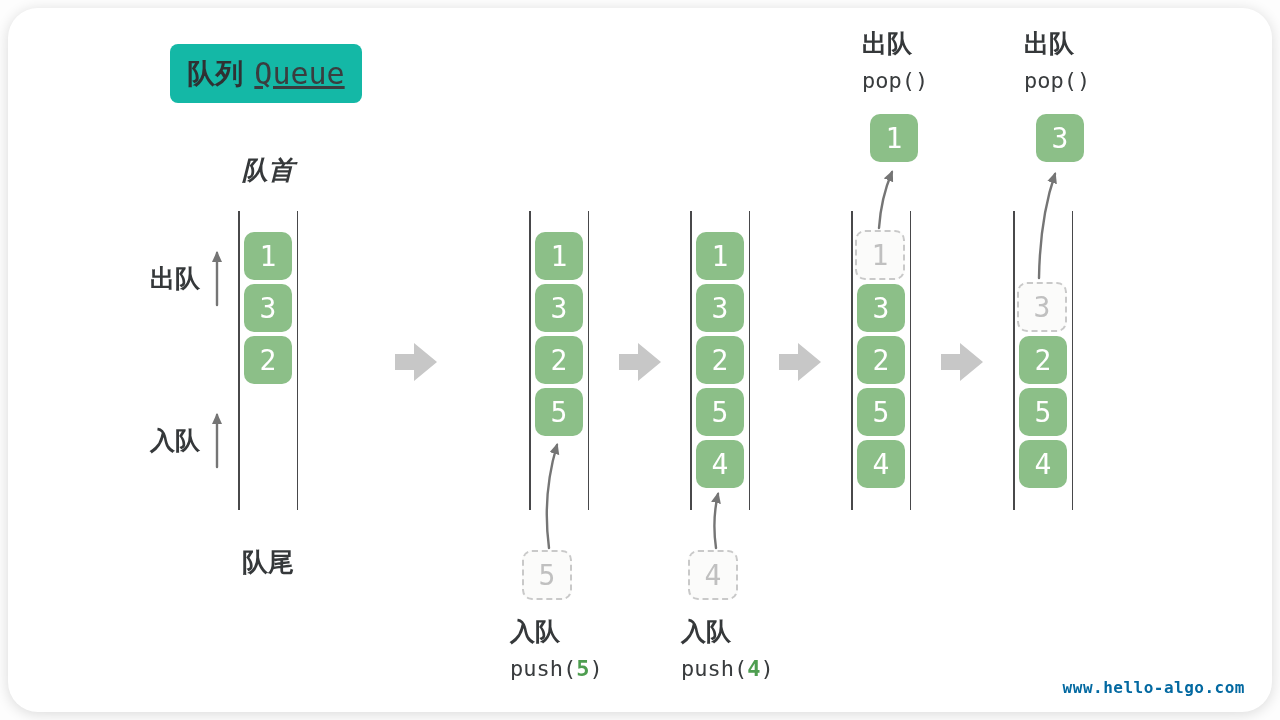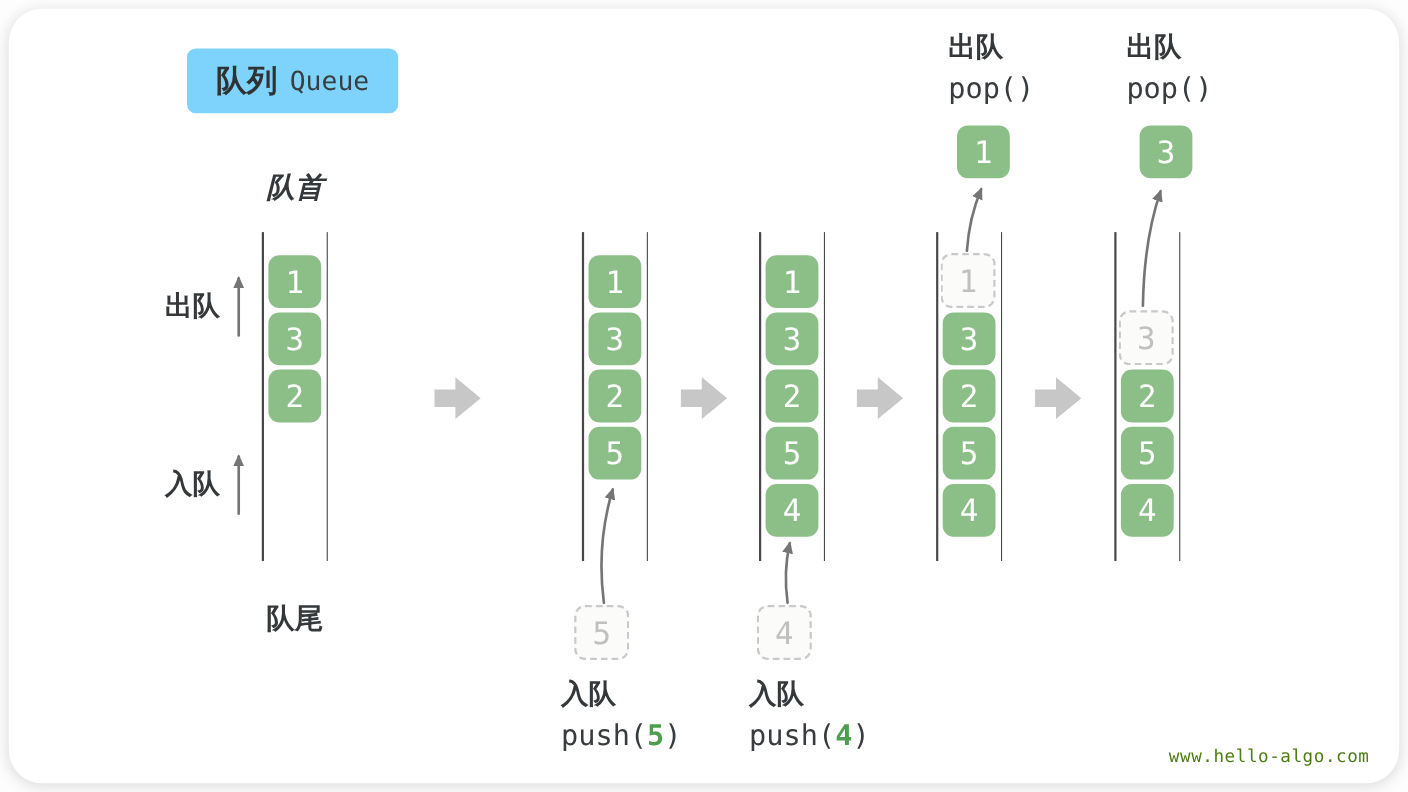--- a/index.html
+++ b/index.html
@@ -1,51 +1,51 @@
 <!DOCTYPE html>
 <html><head>
 <meta charset="utf-8">
 <style>
   html,body{margin:0;padding:0;background:#fdfdfd;width:1280px;height:720px;overflow:hidden;
             font-family:"Liberation Sans",sans-serif;}
   .stage{position:relative;width:1280px;height:720px;}
   .card{position:absolute;left:8px;top:8px;right:8px;bottom:8px;background:#ffffff;
         border-radius:30px;box-shadow:0 2px 14px rgba(0,0,0,0.14);}
   
-  .badge{position:absolute;left:170px;top:44px;width:192px;height:59px;background:#7dd3fc;
+  .badge{position:absolute;left:170px;top:44px;width:192px;height:59px;background:#14b8a6;
          border-radius:8px;display:flex;align-items:center;justify-content:center;gap:11px;}
   .badge .zh{font-size:28px;font-weight:700;color:#2f3133;}
-  .badge .en{font-family:"DejaVu Sans Mono",monospace;font-size:24px;color:#3a3d3f;}
+  .badge .en{font-family:"DejaVu Sans Mono",monospace;font-size:30px;color:#3a3d3f;text-decoration:underline;}
   
   .zh-label{position:absolute;font-weight:700;color:#35383a;font-size:26px;line-height:28px;white-space:nowrap;}
   .lbl-front{left:242px;top:156px;font-style:italic;}
   .lbl-rear{left:242px;top:548px;}
   .lbl-deq-side{left:150px;top:264px;font-size:25px;}
   .lbl-enq-side{left:150px;top:426px;font-size:25px;}
   
   .op-group{position:absolute;white-space:nowrap;}
   .op-group .zh{display:block;font-size:25px;font-weight:700;color:#35383a;line-height:30px;}
   .op-group .code{display:block;margin-top:8px;font-family:"DejaVu Sans Mono",monospace;
-                  font-size:26px;color:#393c3e;line-height:30px;}
+                  font-size:22px;color:#393c3e;line-height:30px;}
   .op-group .code .digit{color:#4e9e50;font-weight:700;}
   .pop-1{left:862px;top:28px;}
   .pop-2{left:1024px;top:28px;}
   .push-1{left:510px;top:616px;}
   .push-2{left:681px;top:616px;}
   
   .wall{position:absolute;width:1.5px;background:#48484a;}
   .qbox{position:absolute;width:48px;height:48px;border-radius:10px;background:#8cbf88;
         color:#ffffff;font-family:"DejaVu Sans Mono",monospace;font-size:28px;
         display:flex;align-items:center;justify-content:center;}
   .qbox.ghost{background:#fbfbfa;border:2px dashed #c9c9c9;color:#c0c0c0;
               width:46px;height:46px;box-sizing:content-box;margin-left:-2px;margin-top:-2px;}
   svg.overlay{position:absolute;left:0;top:0;pointer-events:none;}
   
   .watermark{position:absolute;right:35px;top:678px;font-family:"DejaVu Sans Mono",monospace;
-             font-size:16px;color:#4d7c0f;letter-spacing:0.5px;}
+             font-size:16px;color:#0369a1;letter-spacing:0.5px;font-weight:bold;}
 </style>
 </head>
 <body>
 
 <div class="stage">
   <div class="card"></div>
 
   <div class="badge">
     <span class="zh">队列</span>
     <span class="en">Queue</span>

